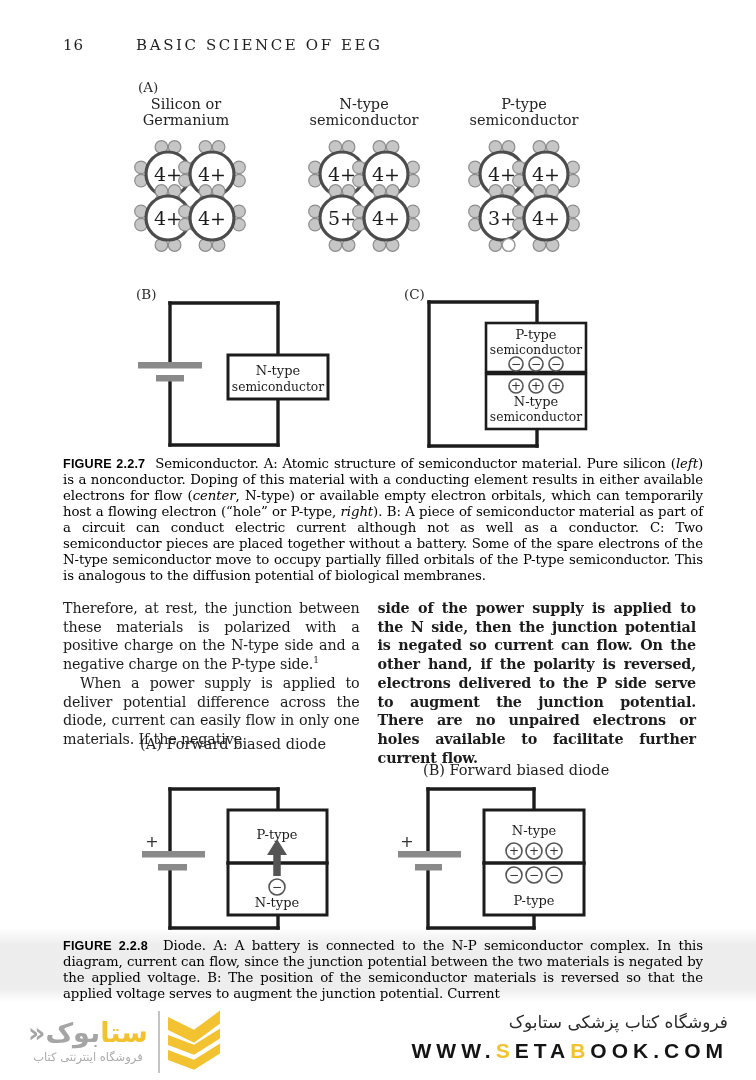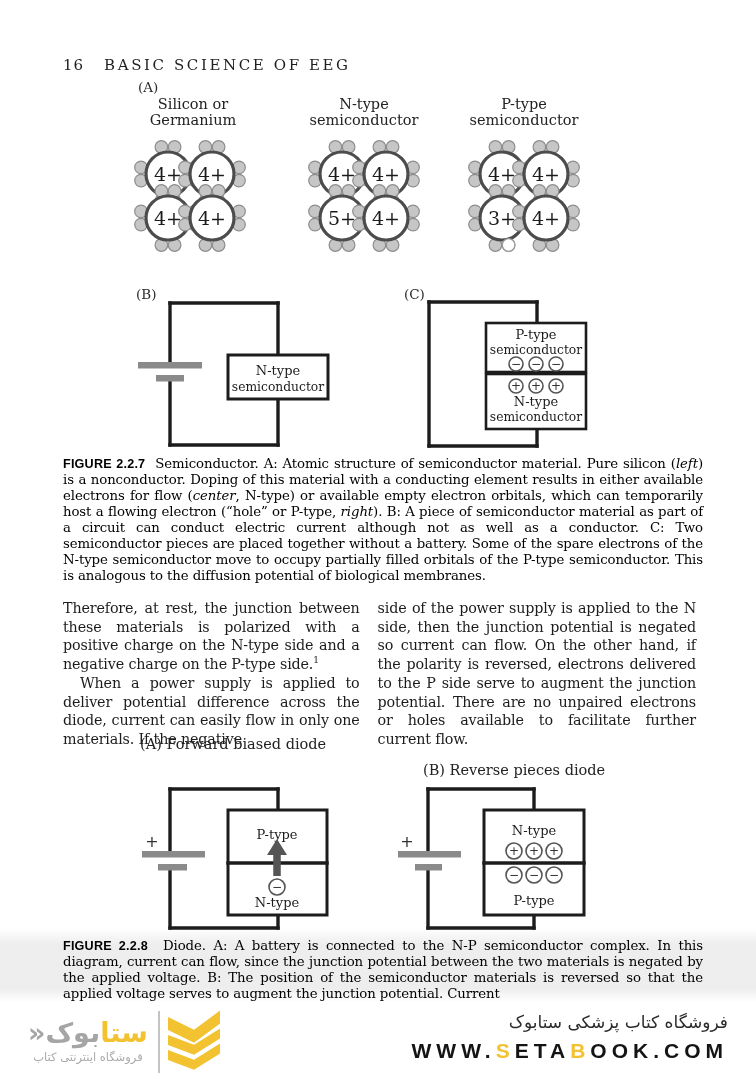--- a/index.html
+++ b/index.html
@@ -8,21 +8,21 @@
     width:756px;height:1080px;
     margin:0 auto;
     background:#ffffff;
     font-family:"DejaVu Serif", serif;
     color:#1f1f1f;
     overflow:hidden;
   }
   .abs{position:absolute;}
 
   
-  .running-head{top:36px;left:63px;display:flex;align-items:flex-start;gap:20px;margin-top:20px;}
+  .running-head{top:36px;left:63px;display:flex;align-items:flex-start;gap:52px;}
   .page-num{font-size:15px;letter-spacing:1px;}
   .head-title{font-size:15px;letter-spacing:2.6px;}
 
   
   .panel-label{font-size:13.5px;color:#2a2a2a;}
 
   
   .group-title{width:180px;text-align:center;font-size:14.5px;line-height:16px;color:#222;}
 
   
@@ -45,21 +45,21 @@
 
   
   .caption{width:640px;font-size:13.3px;line-height:16px;text-align:justify;letter-spacing:-0.1px;color:#000000;}
   .caption .fig-label{font-family:"Liberation Sans",sans-serif;font-weight:bold;font-size:12.6px;letter-spacing:0.2px;}
   .caption .it{font-style:italic;}
 
   
   .body-cols{top:599px;left:63px;width:633px;display:flex;gap:18px;}
   .col{font-size:14.3px;line-height:18.7px;text-align:justify;letter-spacing:-0.15px;color:#1c1c1c;}
   .col-left{width:299px;}
-  .col-right{width:321px;}
+  .col-right{width:321px;font-weight:bold;}
   .col p{margin:0;}
   .col p.indent{text-indent:17px;}
   sup{font-size:9px;line-height:0;}
 
   .diode-title{font-size:14.5px;color:#222;}
 
   .scan-band{top:928px;left:0;width:756px;height:74px;
     background:linear-gradient(180deg, rgba(120,120,120,0) 0%, rgba(120,120,120,0.13) 22%, rgba(120,120,120,0.13) 82%, rgba(120,120,120,0) 100%);}
 
   
@@ -99,21 +99,21 @@
     </defs>
   </svg>
 
   <div class="abs running-head">
     <span class="page-num">16</span>
     <span class="head-title">BASIC SCIENCE OF EEG</span>
   </div>
 
   <div class="abs panel-label" style="top:79px;left:138px">(A)</div>
 
-  <div class="abs group-title" style="top:96px;left:103px">
+  <div class="abs group-title" style="top:96px;left:96px">
     <div>Silicon or</div>
     <div>Germanium</div>
   </div>
   <div class="abs group-title" style="top:96px;left:274px">
     <div>N-type</div>
     <div>semiconductor</div>
   </div>
   <div class="abs group-title" style="top:96px;left:434px">
     <div>P-type</div>
     <div>semiconductor</div>
@@ -244,21 +244,21 @@
     <div class="col col-left">
       <p><span>Therefore, at rest, the junction between these materials is polarized with a positive charge on the N-type side and a negative charge on the P-type side.</span><sup>1</sup></p>
       <p class="indent">When a power supply is applied to deliver potential difference across the diode, current can easily flow in only one materials. If the negative</p>
     </div>
     <div class="col col-right">
       <p>side of the power supply is applied to the N side, then the junction potential is negated so current can flow. On the other hand, if the polarity is reversed, electrons delivered to the P side serve to augment the junction potential. There are no unpaired electrons or holes available to facilitate further current flow.</p>
     </div>
   </div>
 
   <div class="abs diode-title" style="top:736px;left:140px">(A) Forward biased diode</div>
-  <div class="abs diode-title" style="top:762px;left:423px">(B) Reverse pieces diode</div>
+  <div class="abs diode-title" style="top:762px;left:423px">(B) Forward biased diode</div>
 
   <svg class="abs" style="top:783px;left:123px" width="215" height="152" viewBox="0 0 215 152">
     <line class="wire" x1="47" y1="6" x2="155" y2="6"></line>
     <line class="wire" x1="47" y1="6" x2="47" y2="69"></line>
     <line class="wire" x1="47" y1="88" x2="47" y2="145"></line>
     <line class="wire" x1="47" y1="145" x2="155" y2="145"></line>
     <line class="wire" x1="155" y1="6" x2="155" y2="145"></line>
     <text class="plus-mark" x="29" y="64">+</text>
     <rect class="bat" x="19" y="68" width="63" height="6.5"></rect>
     <rect class="bat" x="35" y="81" width="29" height="6.5"></rect>

